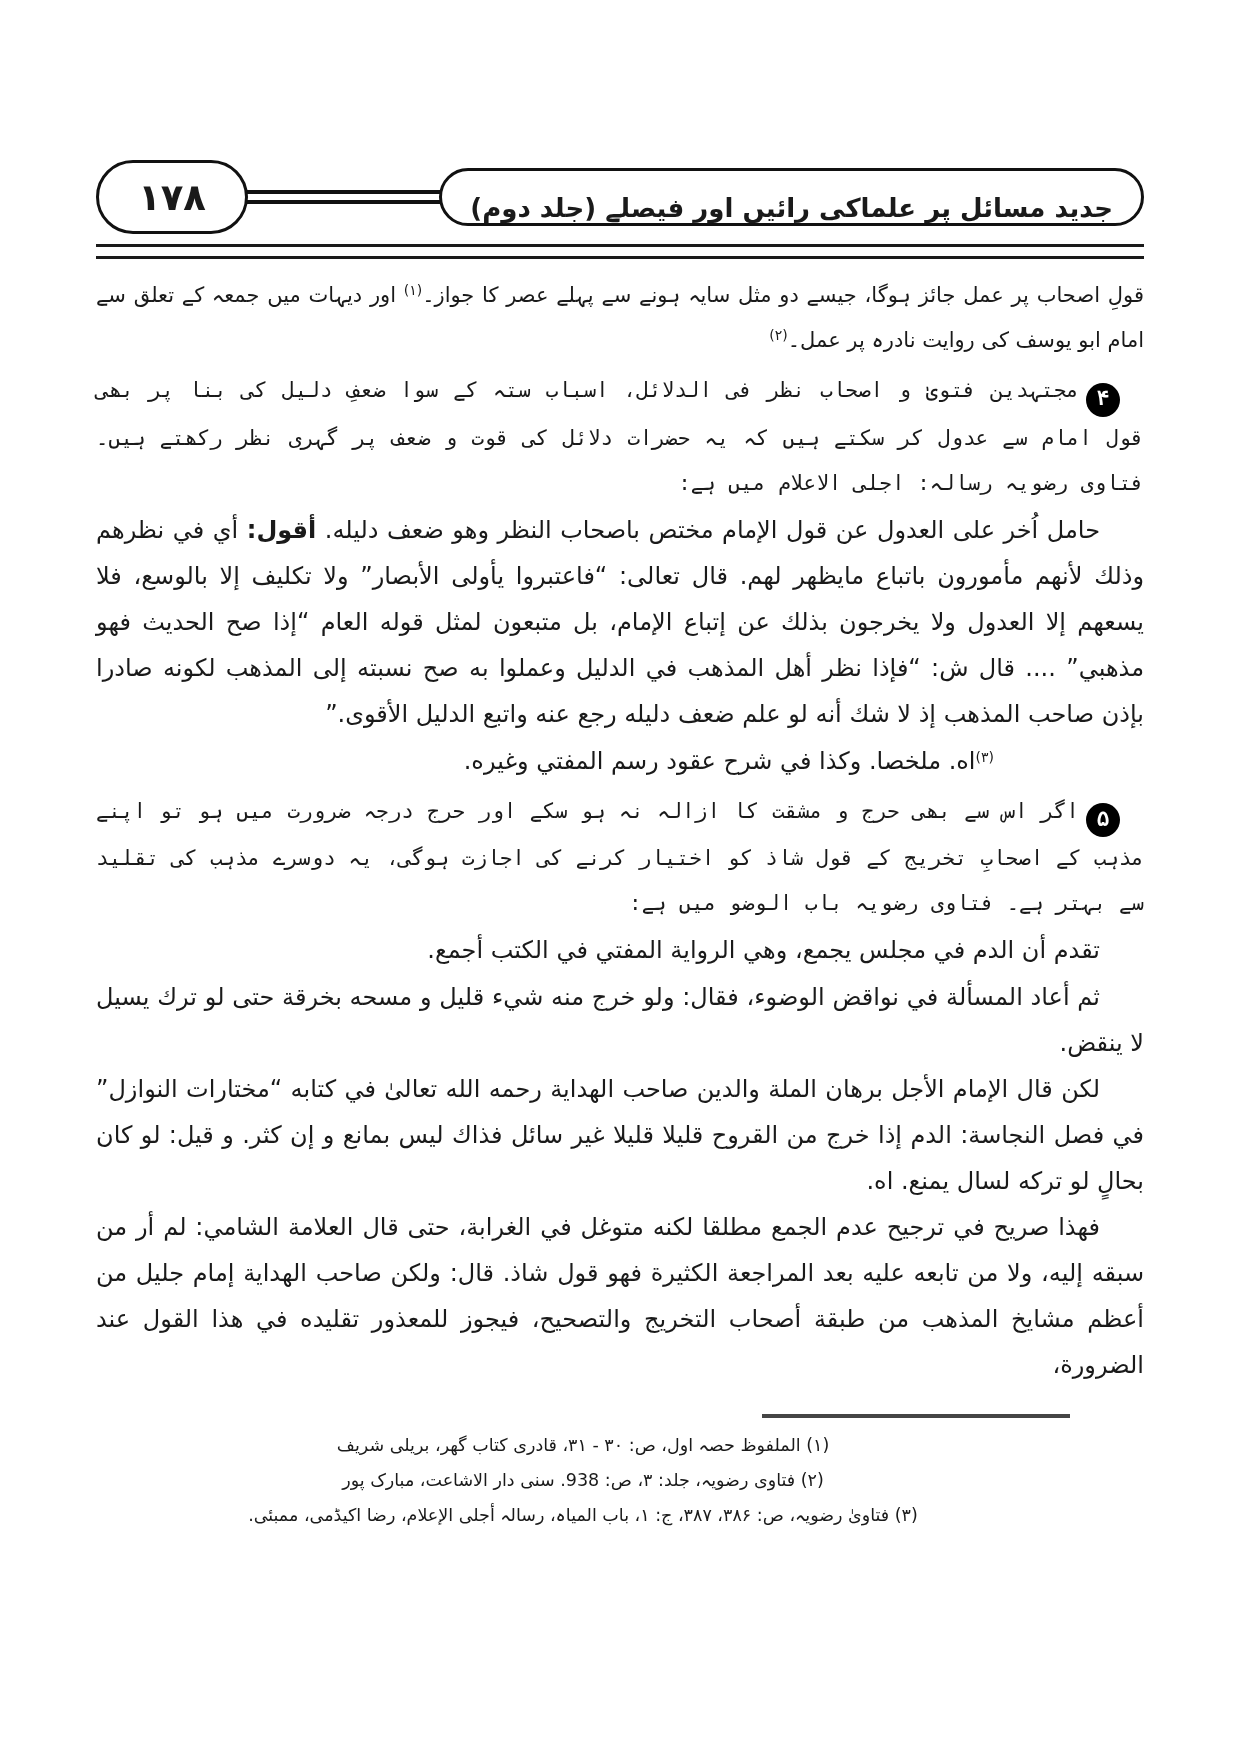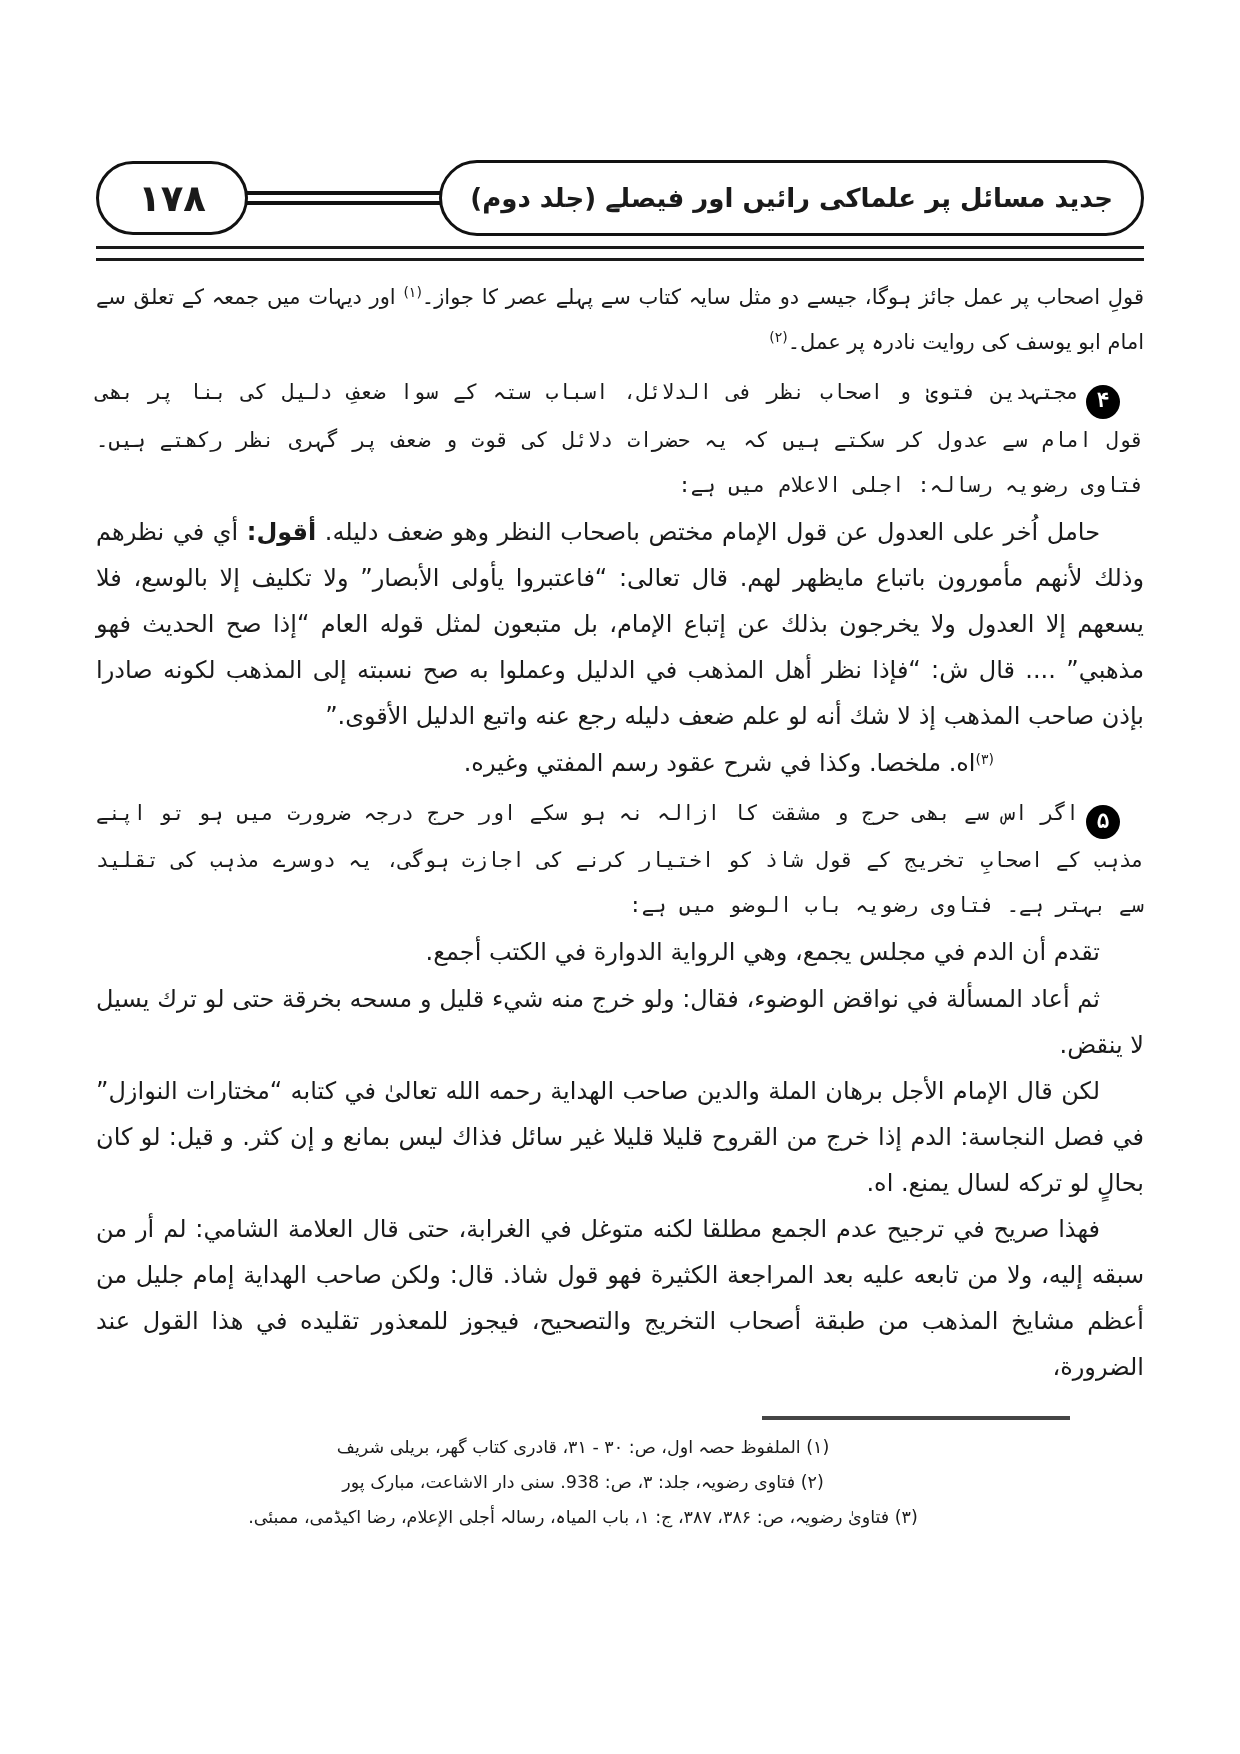--- a/index.html
+++ b/index.html
@@ -16,21 +16,21 @@
   
   .header { display:flex; align-items:center; direction:rtl; }
   .pill {
     border:3px solid #111;
     border-radius:38px;
     background:#fff;
     display:flex; align-items:center; justify-content:center;
     box-sizing:border-box;
     z-index:2;
   }
-  .pill.title-pill { min-width:470px; height:76px; padding:0 28px; font-size:26px; font-weight:bold; }
+  .pill.title-pill { min-width:470px; height:58px; padding:0 28px; font-size:26px; font-weight:bold;align-items:flex-end; }
   .pill.pagenum-pill { width:152px; height:74px; font-size:37px; font-weight:bold; letter-spacing:2px; }
   .connector {
     flex:1 1 auto;
     height:14px;
     border-top:4px solid #111;
     border-bottom:4px solid #111;
     box-sizing:border-box;
     margin:0 -10px;
     z-index:1;
   }
@@ -86,31 +86,31 @@
     </div>
     <div class="connector"></div>
     <div class="pill pagenum-pill">
       <span>١٧٨</span>
     </div>
   </div>
   <div class="double-rule"></div>
 
   <div class="body">
 
-    <p class="urdu"><span>قولِ اصحاب پر عمل جائز ہوگا، جیسے دو مثل سایہ کتاب سے پہلے عصر کا جواز۔</span><sup class="fnref">(۱)</sup> <span>اور دیہات میں جمعہ کے تعلق سے امام ابو یوسف کی روایت نادرہ پر عمل۔</span><sup class="fnref">(۲)</sup></p>
+    <p class="urdu"><span>قولِ اصحاب پر عمل جائز ہوگا، جیسے دو مثل سایہ ہونے سے پہلے عصر کا جواز۔</span><sup class="fnref">(۱)</sup> <span>اور دیہات میں جمعہ کے تعلق سے امام ابو یوسف کی روایت نادرہ پر عمل۔</span><sup class="fnref">(۲)</sup></p>
 
     <p class="urdu sect"><span class="badge">۴</span><span>مجتہدین فتویٰ و اصحاب نظر فی الدلائل، اسباب ستہ کے سوا ضعفِ دلیل کی بنا پر بھی قول امام سے عدول کر سکتے ہیں کہ یہ حضرات دلائل کی قوت و ضعف پر گہری نظر رکھتے ہیں۔ فتاوی رضویہ رسالہ: اجلی الاعلام میں ہے:</span></p>
 
     <p class="arabic"><span>حامل اُخر على العدول عن قول الإمام مختص باصحاب النظر وهو ضعف دليله.</span> <b>أقول:</b> <span>أي في نظرهم وذلك لأنهم مأمورون باتباع مايظهر لهم. قال تعالى: “فاعتبروا يأولى الأبصار” ولا تكليف إلا بالوسع، فلا يسعهم إلا العدول ولا يخرجون بذلك عن إتباع الإمام، بل متبعون لمثل قوله العام “إذا صح الحديث فهو مذهبي” .... قال ش: “فإذا نظر أهل المذهب في الدليل وعملوا به صح نسبته إلى المذهب لكونه صادرا بإذن صاحب المذهب إذ لا شك أنه لو علم ضعف دليله رجع عنه واتبع الدليل الأقوى.”</span></p>
 
     <p class="arabic tail"><sup class="fnref">(۳)</sup><span>اه. ملخصا. وكذا في شرح عقود رسم المفتي وغيره.</span></p>
 
     <p class="urdu sect"><span class="badge">۵</span><span>اگر اس سے بھی حرج و مشقت کا ازالہ نہ ہو سکے اور حرج درجہ ضرورت میں ہو تو اپنے مذہب کے اصحابِ تخریج کے قول شاذ کو اختیار کرنے کی اجازت ہوگی، یہ دوسرے مذہب کی تقلید سے بہتر ہے۔ فتاوی رضویہ باب الوضو میں ہے:</span></p>
 
-    <p class="arabic">تقدم أن الدم في مجلس يجمع، وهي الرواية الدوارة في الكتب أجمع.</p>
+    <p class="arabic">تقدم أن الدم في مجلس يجمع، وهي الرواية المفتي في الكتب أجمع.</p>
     <p class="arabic">ثم أعاد المسألة في نواقض الوضوء، فقال: ولو خرج منه شيء قليل و مسحه بخرقة حتى لو ترك يسيل لا ينقض.</p>
     <p class="arabic">لكن قال الإمام الأجل برهان الملة والدين صاحب الهداية رحمه الله تعالىٰ في كتابه “مختارات النوازل” في فصل النجاسة: الدم إذا خرج من القروح قليلا قليلا غير سائل فذاك ليس بمانع و إن كثر. و قيل: لو كان بحالٍ لو تركه لسال يمنع. اه.</p>
     <p class="arabic">فهذا صريح في ترجيح عدم الجمع مطلقا لكنه متوغل في الغرابة، حتى قال العلامة الشامي: لم أر من سبقه إليه، ولا من تابعه عليه بعد المراجعة الكثيرة فهو قول شاذ. قال: ولكن صاحب الهداية إمام جليل من أعظم مشايخ المذهب من طبقة أصحاب التخريج والتصحيح، فيجوز للمعذور تقليده في هذا القول عند الضرورة،</p>
   </div>
 
   <div class="footnotes">
     <div class="fn-sep"></div>
     <div class="fn">(۱) الملفوظ حصہ اول، ص: ۳۰ - ۳۱، قادری کتاب گھر، بریلی شریف</div>
     <div class="fn">(۲) فتاوی رضویہ، جلد: ۳، ص: 938. سنی دار الاشاعت، مبارک پور</div>
     <div class="fn">(۳) فتاویٰ رضویہ، ص: ۳۸۶، ۳۸۷، ج: ۱، باب المیاہ، رسالہ أجلی الإعلام، رضا اکیڈمی، ممبئی.</div>

